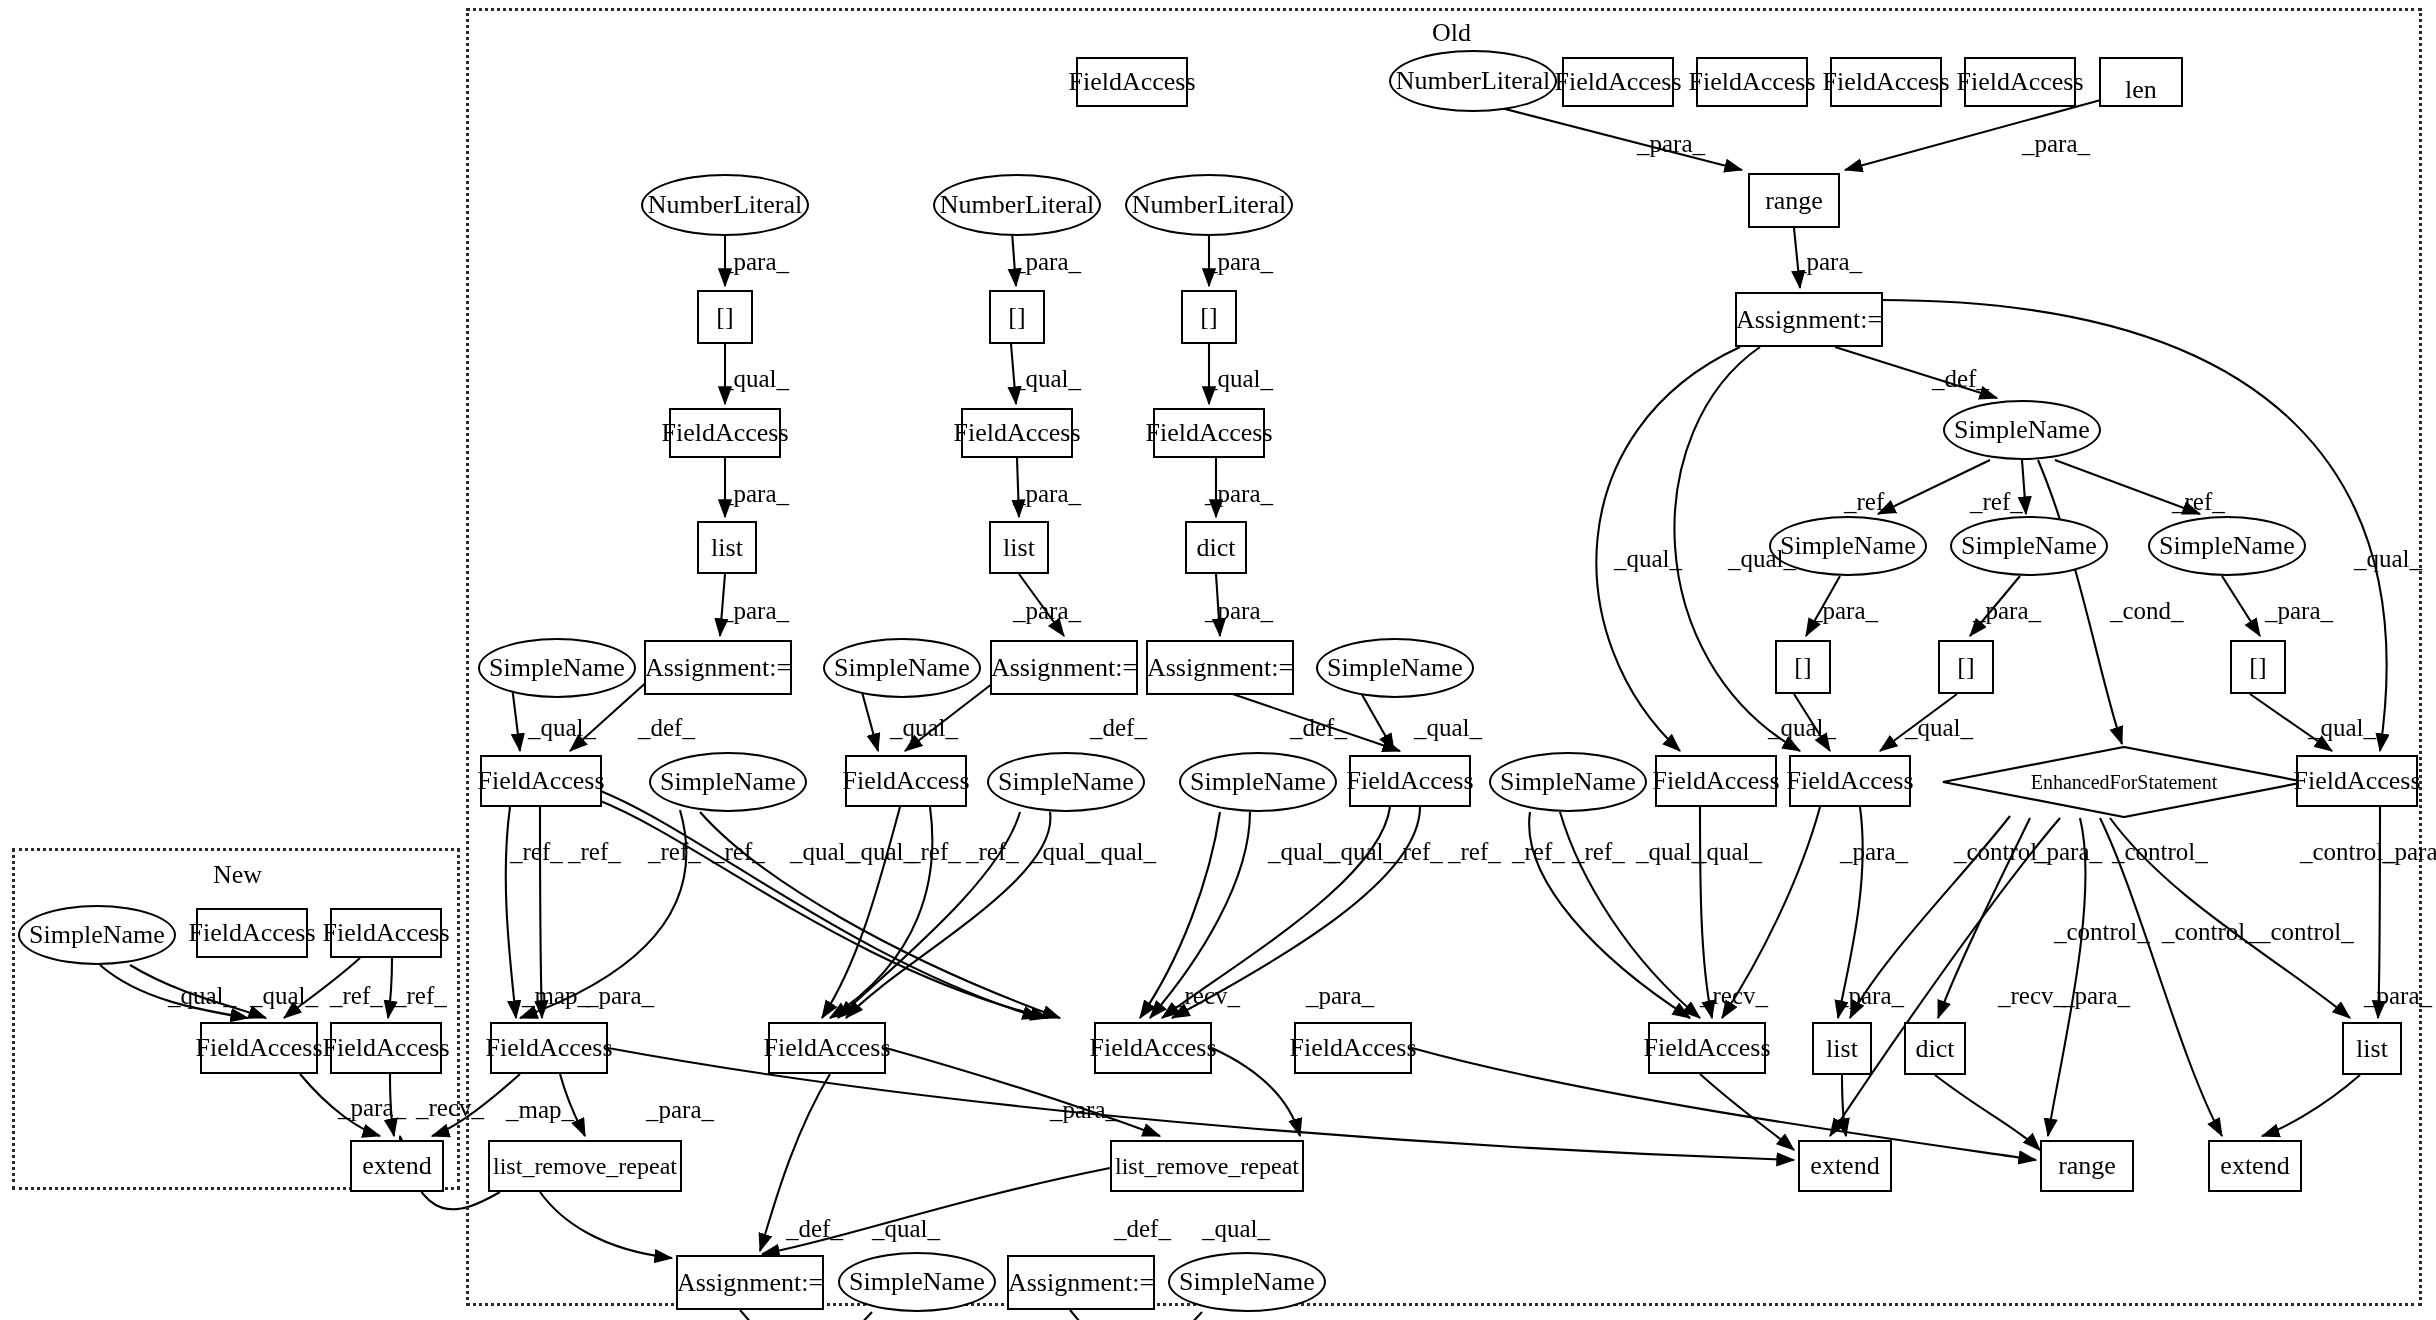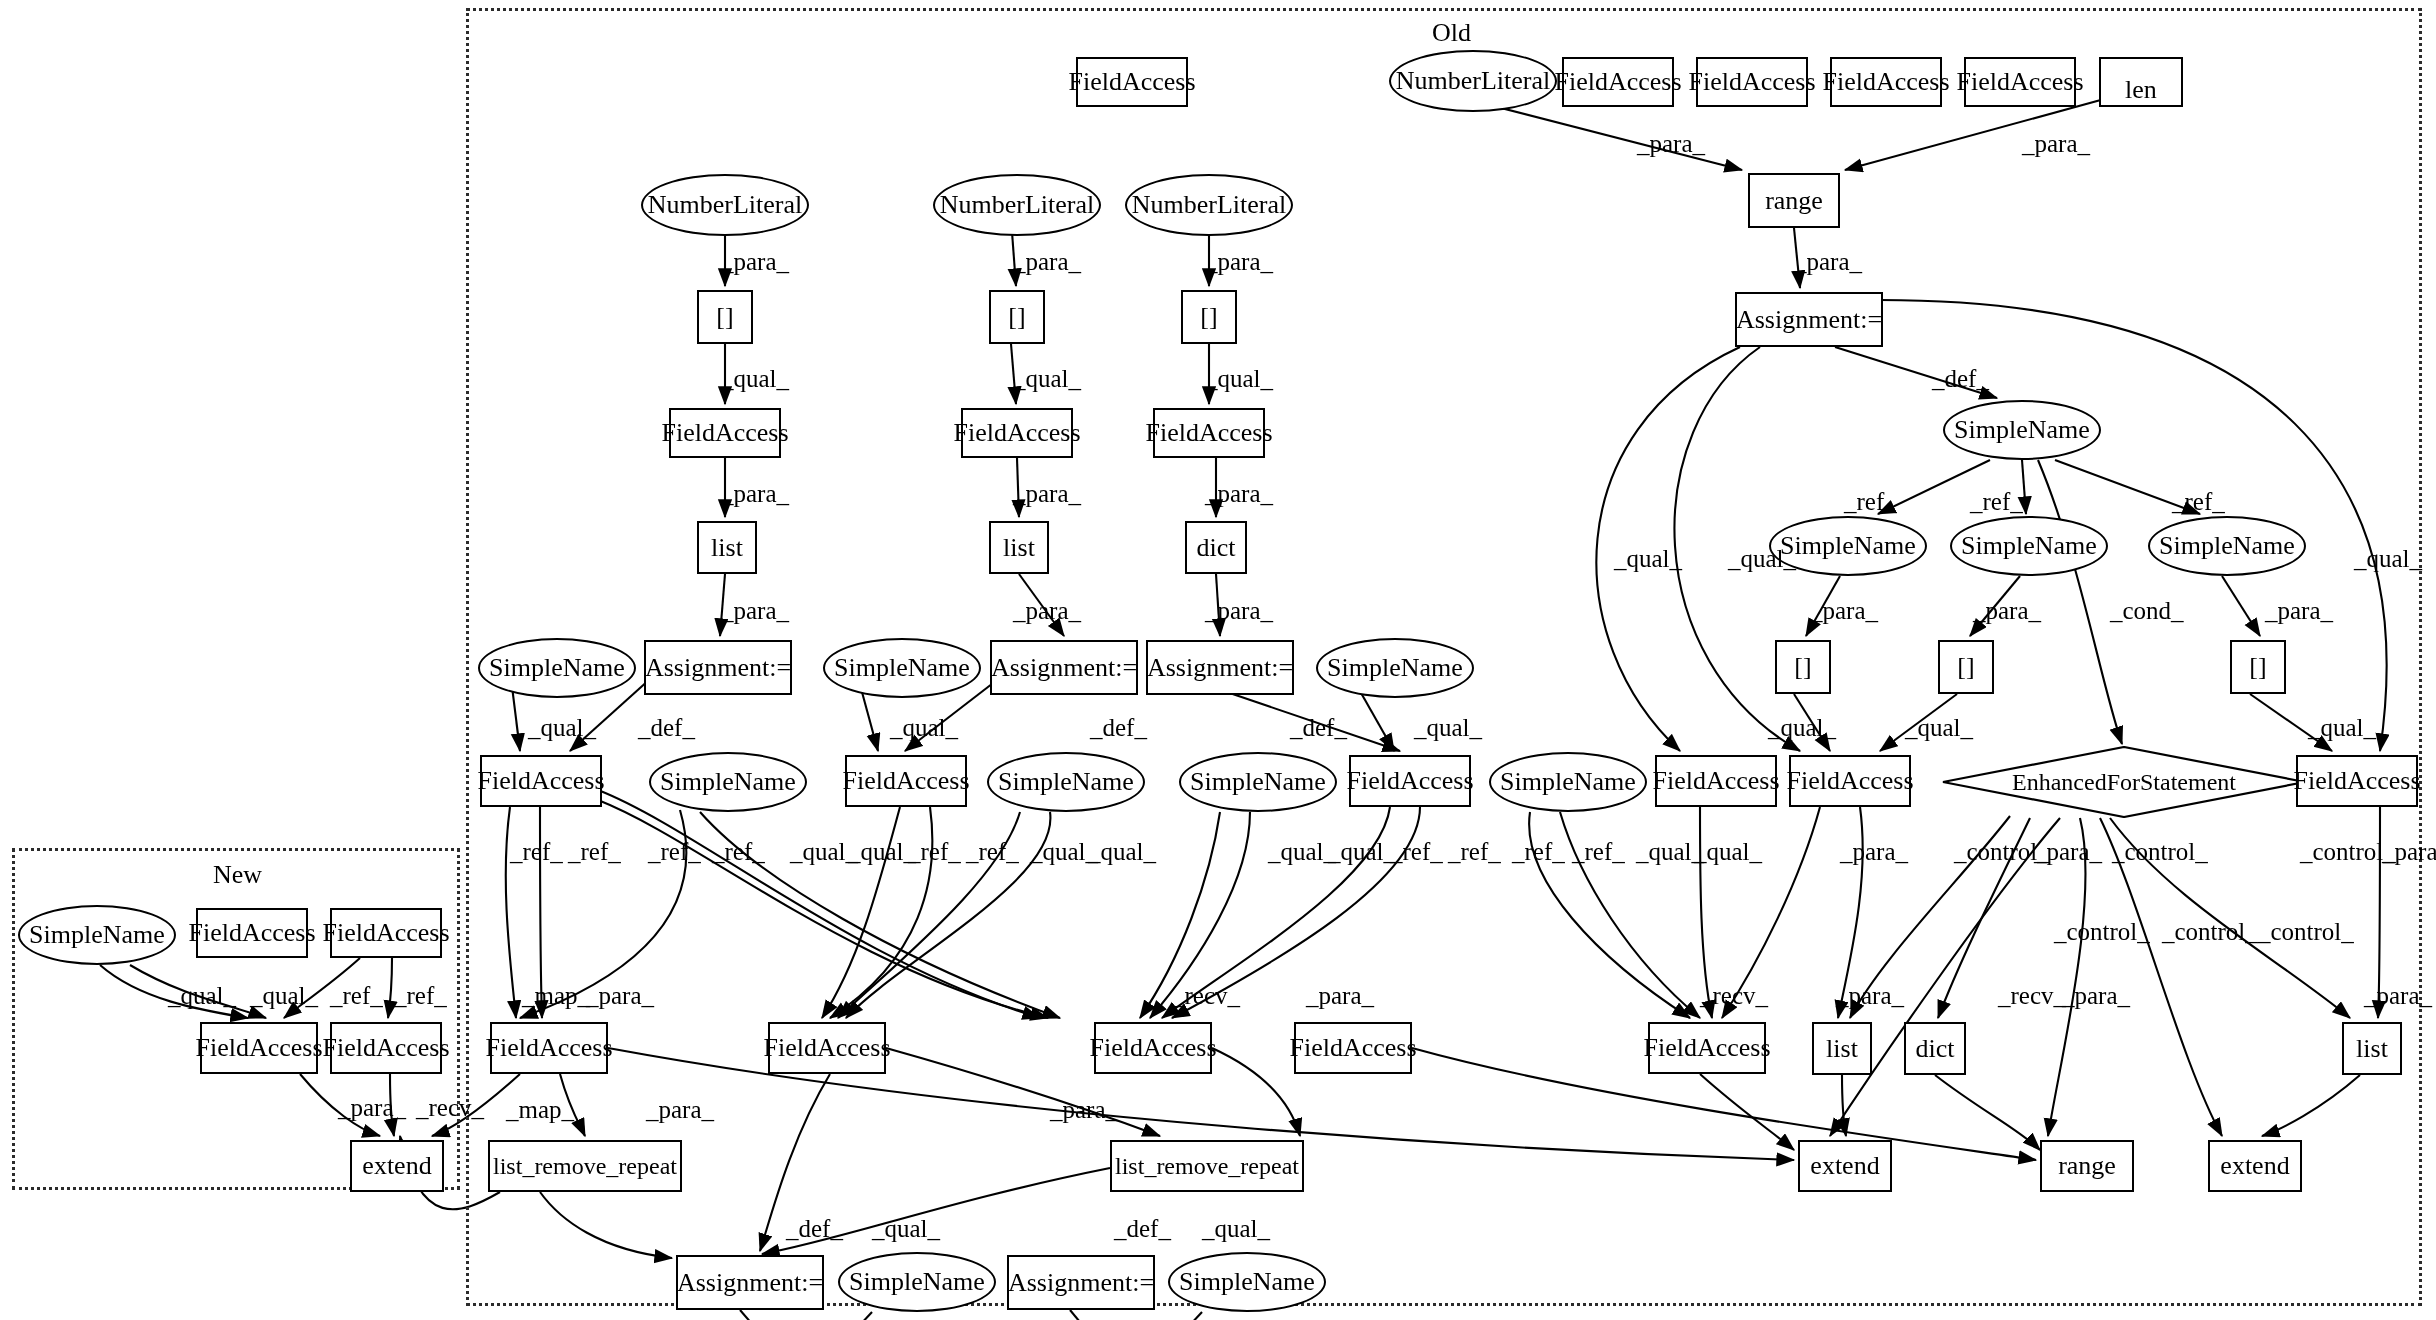--- a/index.html
+++ b/index.html
@@ -270,21 +270,21 @@
       </div>
       <div class="node ell" style="left: 1489px; top: 752px; width: 158px; height: 60px; font-size: 26px;">
         <span>SimpleName</span>
       </div>
       <div class="node box" style="left: 1655px; top: 755px; width: 122px; height: 52px; font-size: 26px;">
         <span>FieldAccess</span>
       </div>
       <div class="node box" style="left: 1789px; top: 755px; width: 122px; height: 52px; font-size: 26px;">
         <span>FieldAccess</span>
       </div>
-      <div class="node diam" style="left: 1942px; top: 746px; width: 364px; height: 72px; font-size: 24px; text-align: right;">
+      <div class="node diam" style="left: 1942px; top: 746px; width: 364px; height: 72px; font-size: 20px; text-align: right;">
         <svg class="dshape" viewBox="0 0 364 72" preserveAspectRatio="none">
           <polygon points="182,1 363,36 182,71 1,36" fill="#fff" stroke="#000" stroke-width="2.2"></polygon>
         </svg>
         <span class="dtext">EnhancedForStatement</span>
       </div>
       <div class="node box" style="left: 2296px; top: 755px; width: 122px; height: 52px; font-size: 26px;">
         <span>FieldAccess</span>
       </div>
       <div class="node ell" style="left: 18px; top: 905px; width: 158px; height: 60px; font-size: 26px;">
         <span>SimpleName</span>

